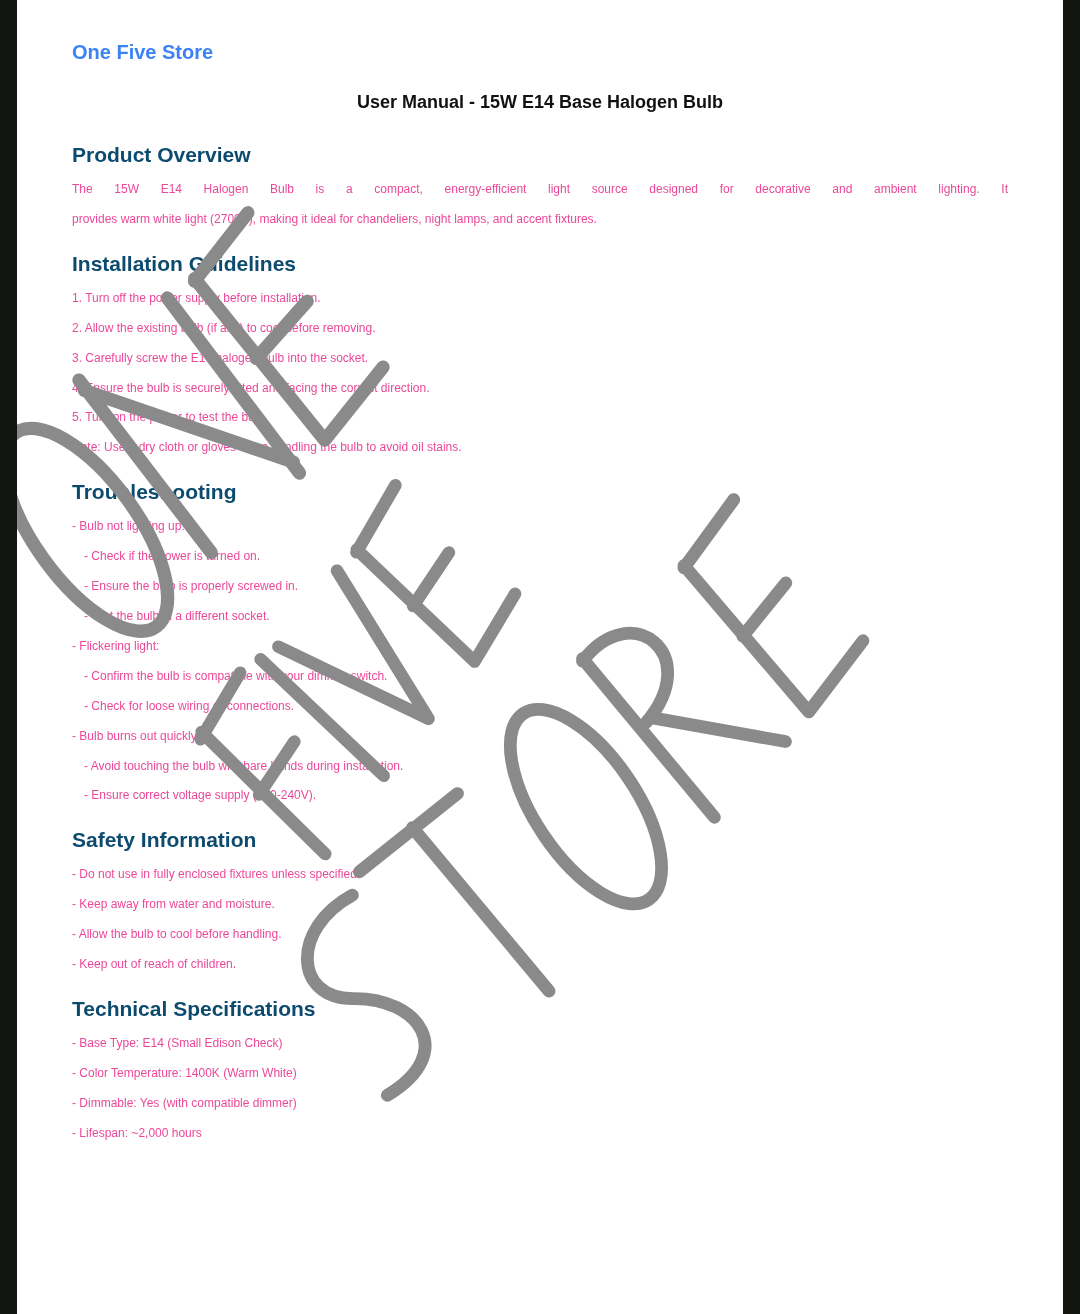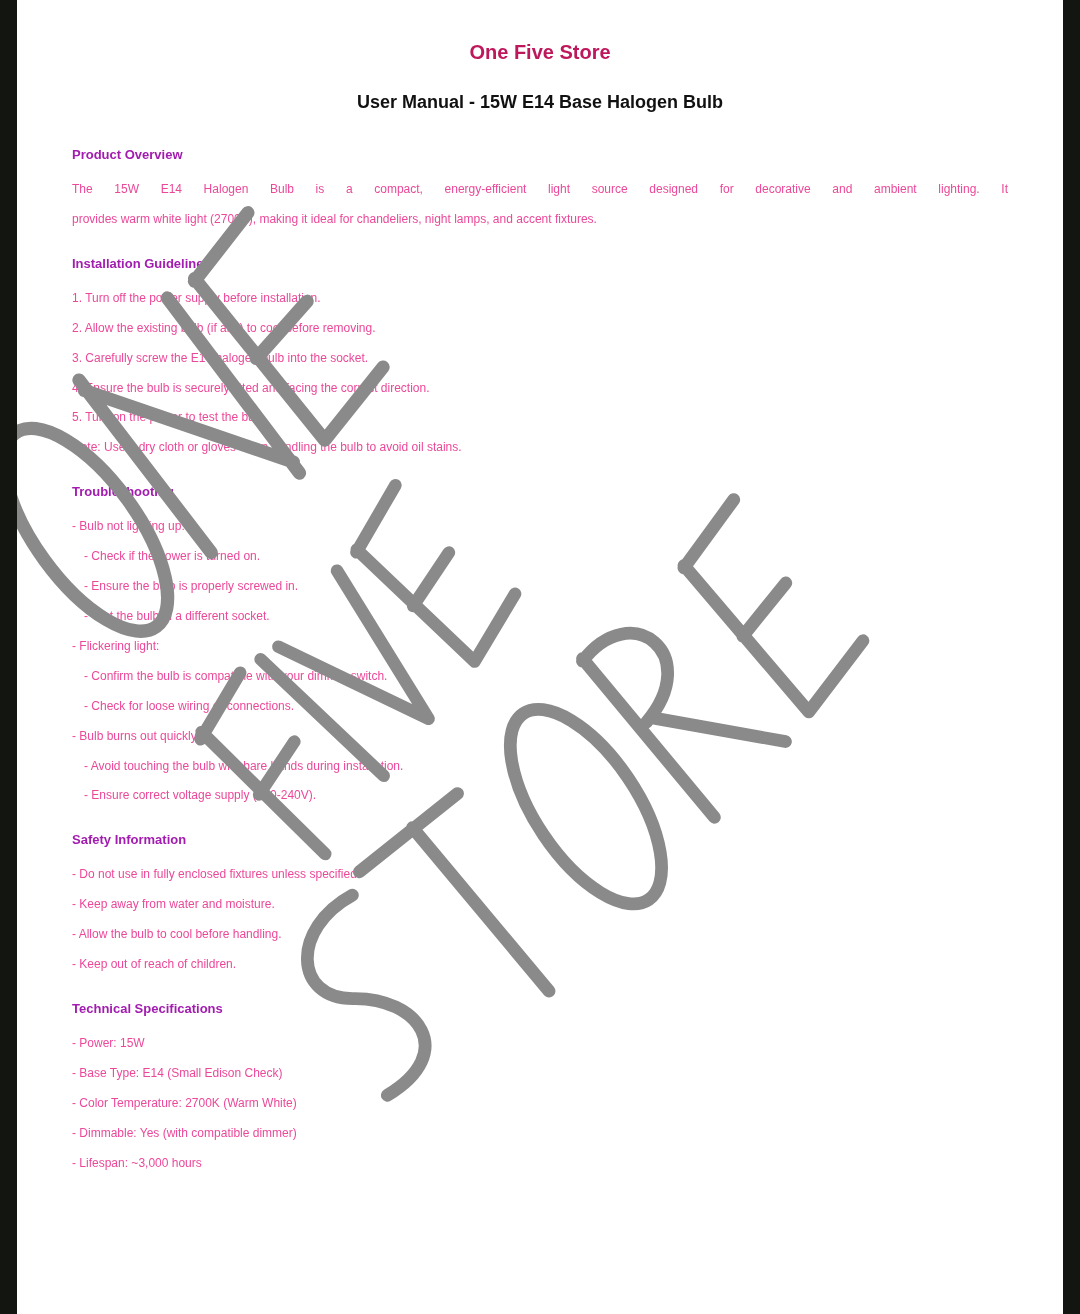--- a/index.html
+++ b/index.html
@@ -14,31 +14,31 @@
   .edge-bar.right{right:0;}
   .page{
     position:absolute;left:17px;top:0;width:1046px;height:1314px;
     background:#ffffff;overflow:hidden;z-index:1;
   }
   .content{
     position:absolute;left:55px;top:0;width:936px; 
     color:#1c1c1c;z-index:2;
   }
   .doc-title{
-    margin-top:40px;text-align:center;
-    font-size:20px;line-height:24px;font-weight:700;color:#be185d;
+    margin-top:40px;
+    font-size:20px;line-height:24px;font-weight:700;color:#3b82f6;
   }
   .doc-subtitle{
     margin-top:25px;text-align:center;
     font-size:18px;line-height:26px;font-weight:700;color:#111111;
   }
   #sections{margin-top:29px;}
   .section{margin-top:18px;}
   .section-heading{
-    font-size:13px;line-height:22px;font-weight:700;color:#a21caf;
+    font-size:21px;line-height:22px;font-weight:700;color:#0c4a6e;
   }
   .para{margin-top:9px;}
   .items{margin-top:9px;}
   .para-line,.line{
     font-size:12px;line-height:29.9px;color:#ec4899;white-space:pre;
   }
   .para-line{white-space:normal;}
   .para-line.justify{
     text-align:justify;text-align-last:justify;
   }
@@ -101,25 +101,24 @@
           <div class="items">
             <div class="line">- Do not use in fully enclosed fixtures unless specified.</div>
             <div class="line">- Keep away from water and moisture.</div>
             <div class="line">- Allow the bulb to cool before handling.</div>
             <div class="line">- Keep out of reach of children.</div>
           </div>
         </div>
         <div class="section">
           <div class="section-heading">Technical Specifications</div>
           <div class="items">
-            <div class="line">- Power: 15W</div>
             <div class="line">- Base Type: E14 (Small Edison Check)</div>
-            <div class="line">- Color Temperature: 2700K (Warm White)</div>
+            <div class="line">- Color Temperature: 1400K (Warm White)</div>
             <div class="line">- Dimmable: Yes (with compatible dimmer)</div>
-            <div class="line">- Lifespan: ~3,000 hours</div>
+            <div class="line">- Lifespan: ~2,000 hours</div>
           </div>
         </div>
       </div>
   </div>
 
   <svg class="watermark" width="1080" height="1314" viewBox="17 0 1080 1314" role="img" aria-label="ONE FIVE STORE">
 
     <g transform="translate(120,650) rotate(-42) scale(0.95)" stroke-width="14">
       <ellipse cx="58" cy="-118" rx="54" ry="126" transform="rotate(6 58 -118)" stroke="#8a8a8a"></ellipse>
       <path d="M140,-12 L158,-240 M155,-228 L268,-25 M265,-12 L285,-242" stroke="#8a8a8a"></path>

